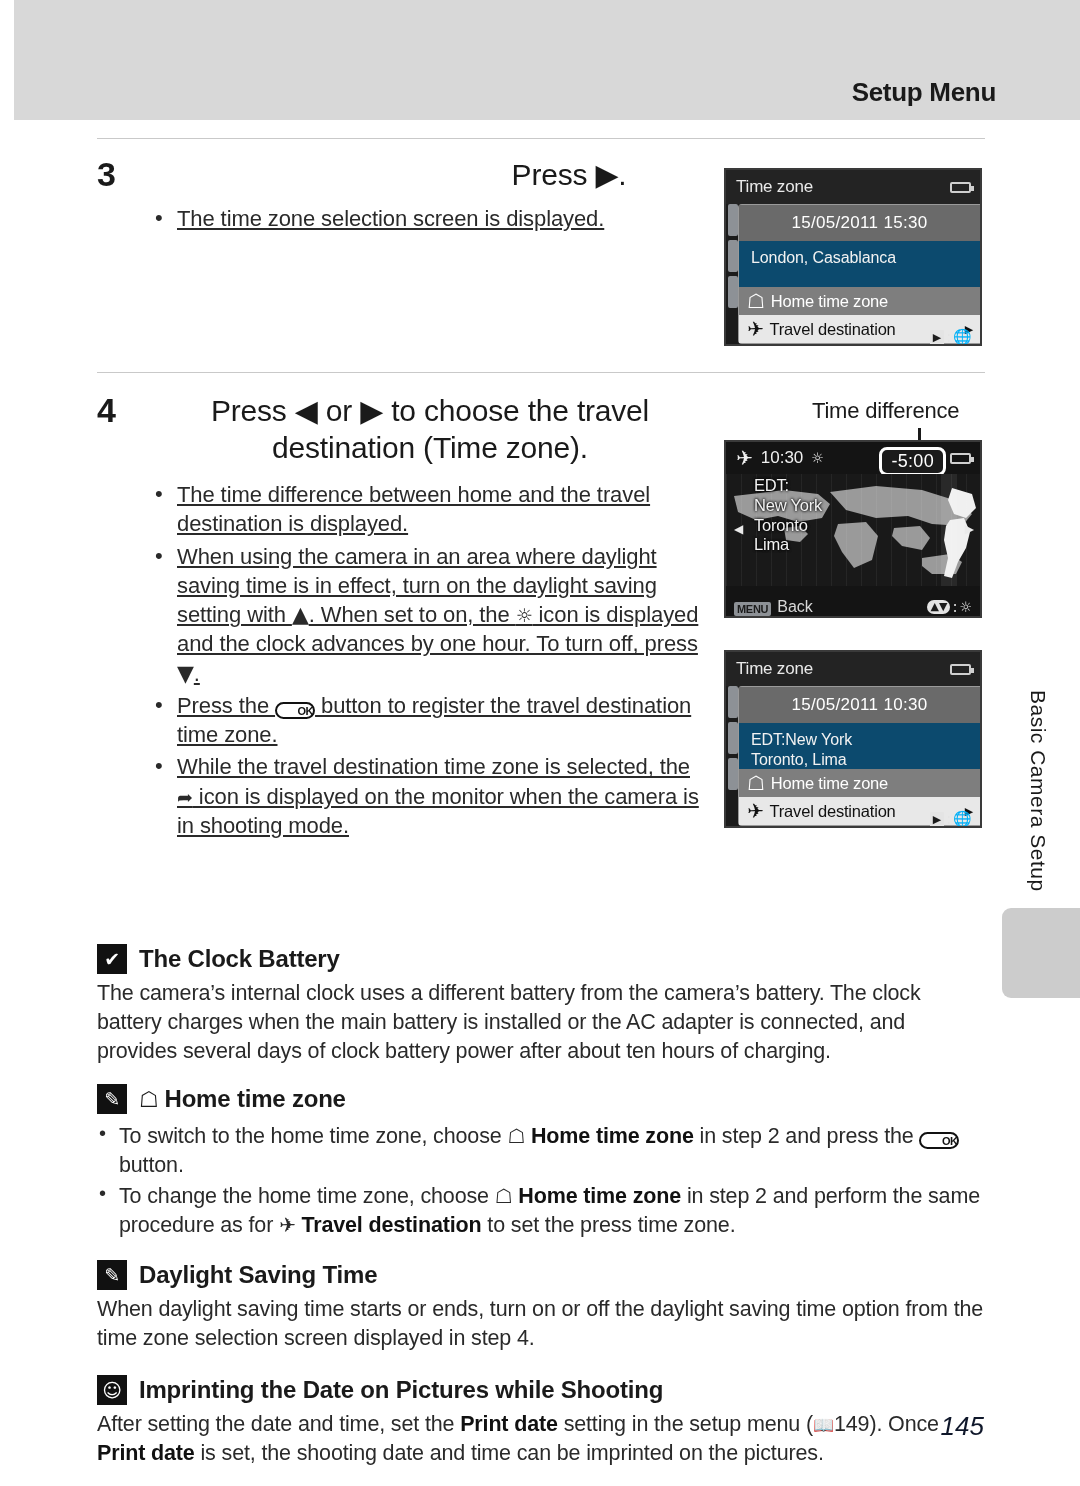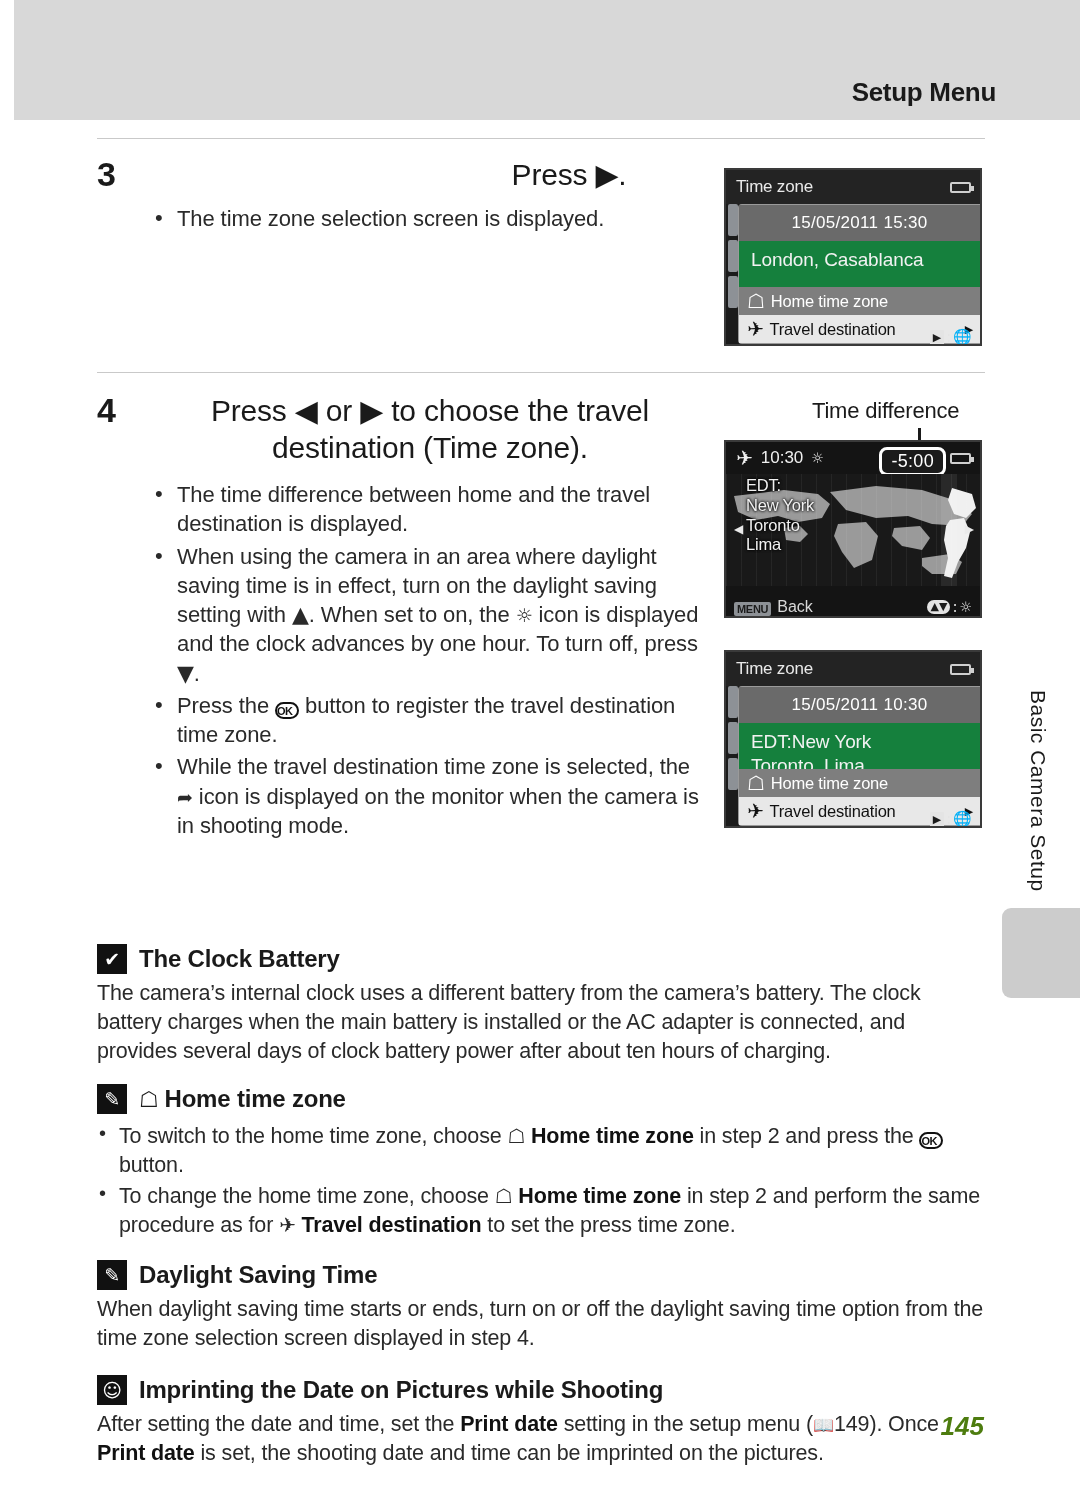--- a/index.html
+++ b/index.html
@@ -47,37 +47,37 @@
   }
   .step-title {
     font-size:30px; font-weight:400; line-height:1.22;
     letter-spacing:-0.2px;
     text-align:center;
   }
   .bullets { margin:10px 0 0 0; padding:0; list-style:none; }
   .bullets li {
     position:relative; padding-left:24px;
     font-size:22px; line-height:1.33; margin-bottom:3px;
-    color:#2a2a2a; letter-spacing:-0.1px;
+    color:#2a2a2a; letter-spacing:-0.1px;text-decoration:underline;
   }
   .bullets li:before {
     content:"\2022"; position:absolute; left:2px; top:-1px;
     font-size:22px; color:#2a2a2a;
   }
 
   
   .g { font-family:"DejaVu Sans", sans-serif; display:inline-block; }
   .tri-r:before { content:"\25B6"; }
   .tri-l:before { content:"\25C0"; }
   .tri-u:before { content:"\25B2"; }
   .tri-d:before { content:"\25BC"; }
   .ok-btn {
-    display:inline-block; width:24px; height:17px; border-radius:9px;
+    display:inline-block; width:40px; height:17px; border-radius:9px;
     border:2px solid #111; color:#111; font-size:11px; font-weight:700;
-    line-height:14px; text-align:left; vertical-align:-2px;
+    line-height:14px; text-align:right; vertical-align:-2px;
     letter-spacing:-0.5px; font-family:"Liberation Sans", sans-serif;
   }
   .home-glyph { font-family:"DejaVu Sans", sans-serif; font-size:20px; }
   .plane-glyph { font-family:"DejaVu Sans", sans-serif; font-size:20px; }
   .dst-glyph { font-family:"DejaVu Sans", sans-serif; font-size:19px; }
   .book-glyph { font-family:"DejaVu Sans", sans-serif; font-size:17px; }
 
   
   .note { margin-top:6px; }
   .note-head {
@@ -100,21 +100,21 @@
     letter-spacing:-0.15px;
   }
   .note-list li:before {
     content:"\2022"; position:absolute; left:2px; top:-2px; font-size:20px;
   }
   b { font-weight:700; color:#111; }
 
   
   .page-num {
     position:absolute; right:96px; bottom:44px;
-    font-size:26px; font-weight:700; font-style:italic; color:#4d7c0f;
+    font-size:26px; font-weight:400; font-style:italic; color:#0f172a;
   }
 
   
   .cam {
     position:absolute; width:258px; height:178px;
     background:#1b1b1b; border:2px solid #3a3a3a;
     font-family:"Liberation Sans", sans-serif; overflow:hidden;
   }
   .cam-title-bar {
     position:relative; height:34px; background:#232323;
@@ -143,21 +143,21 @@
     position:absolute; left:12px; top:0; right:0;
     border:1px solid #9a9a9a; border-right:none;
     background:#5b5b5b; border-radius:4px 0 0 4px;
   }
   .cam-datetime {
     height:36px; background:#6a6a6a; color:#fff; font-size:17px;
     display:flex; align-items:center; justify-content:center;
     letter-spacing:0.3px;
   }
   .cam-city {
-    background:#15803d; color:#f2f2f2; font-size:19px;
+    background:#0c4a6e; color:#f2f2f2; font-size:16px;
     padding:7px 0 7px 12px; line-height:1.24; letter-spacing:-0.1px;
   }
   .cam-opt {
     display:flex; align-items:center; gap:6px;
     font-size:16.5px; padding:2px 0 2px 8px; letter-spacing:-0.2px;
     position:relative;
   }
   .cam-opt.home { background:#7e7e7e; color:#ffffff; }
   .cam-opt.travel {
     background:#e8e8e8; color:#111111;
@@ -187,21 +187,21 @@
   .map-area {
     position:relative; height:112px; overflow:hidden; background:#191919;
   }
   .map-stripes {
     position:absolute; inset:0;
     background:repeating-linear-gradient(90deg,
       rgba(255,255,255,0.055) 0 1px, rgba(0,0,0,0) 1px 15px);
   }
   .map-svg { position:absolute; left:0; top:0; }
   .zone-labels {
-    position:absolute; left:20px; top:2px; color:#f2f2f2;
+    position:absolute; left:28px; top:2px; color:#f2f2f2;
     font-size:16.5px; line-height:1.2; letter-spacing:-0.2px;
     text-shadow:0 0 3px #000, 0 0 3px #000;
   }
   .map-arrow-l {
     position:absolute; left:8px; top:48px; color:#eaeaea; font-size:12px;
     font-family:"DejaVu Sans", sans-serif;
   }
   .map-arrow-r {
     position:absolute; right:6px; top:48px; color:#eaeaea; font-size:12px;
     font-family:"DejaVu Sans", sans-serif;

